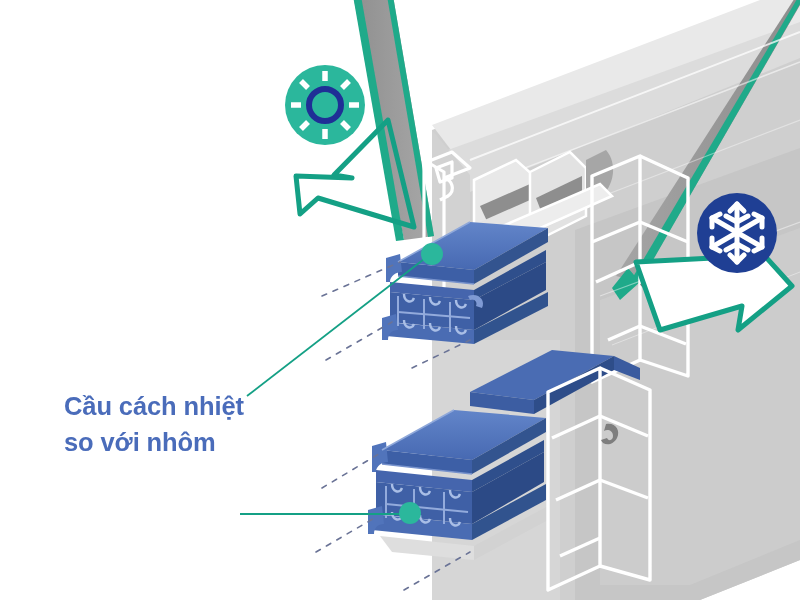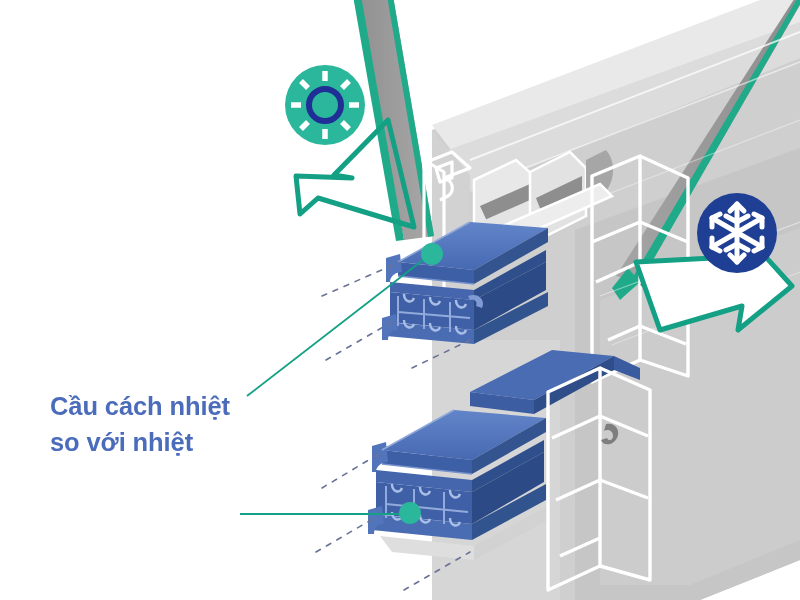--- a/index.html
+++ b/index.html
@@ -31,20 +31,21 @@
     color: #4a6cba;
     font-family: "Liberation Sans", sans-serif;
     font-weight: bold;
     font-size: 25.5px;
     line-height: 36px;
     letter-spacing: -0.1px;
     white-space: nowrap;
   }
   .callout-line {
     display: block;
+    margin-left: 14px;
   }
 </style>
 </head>
 <body>
 
 <div id="stage">
 
   <svg id="diagram-svg" viewBox="0 0 800 600">
     <defs>
       <linearGradient id="gradGlassL" x1="0" y1="0" x2="1" y2="0">
@@ -290,16 +291,16 @@
         <path d="M 762 218 L 754 214 M 762 218 L 762 227"></path>
         <path d="M 737 222 L 726 216 M 737 222 L 748 216"></path>
         <path d="M 737 244 L 726 250 M 737 244 L 748 250"></path>
       </g>
     </g>
 
   </svg>
 
   <div class="callout-text">
     <span class="callout-line">Cầu cách nhiệt</span>
-    <span class="callout-line">so với nhiệt</span>
+    <span class="callout-line">so với nhôm</span>
   </div>
 
 </div>
 
 </body></html>

